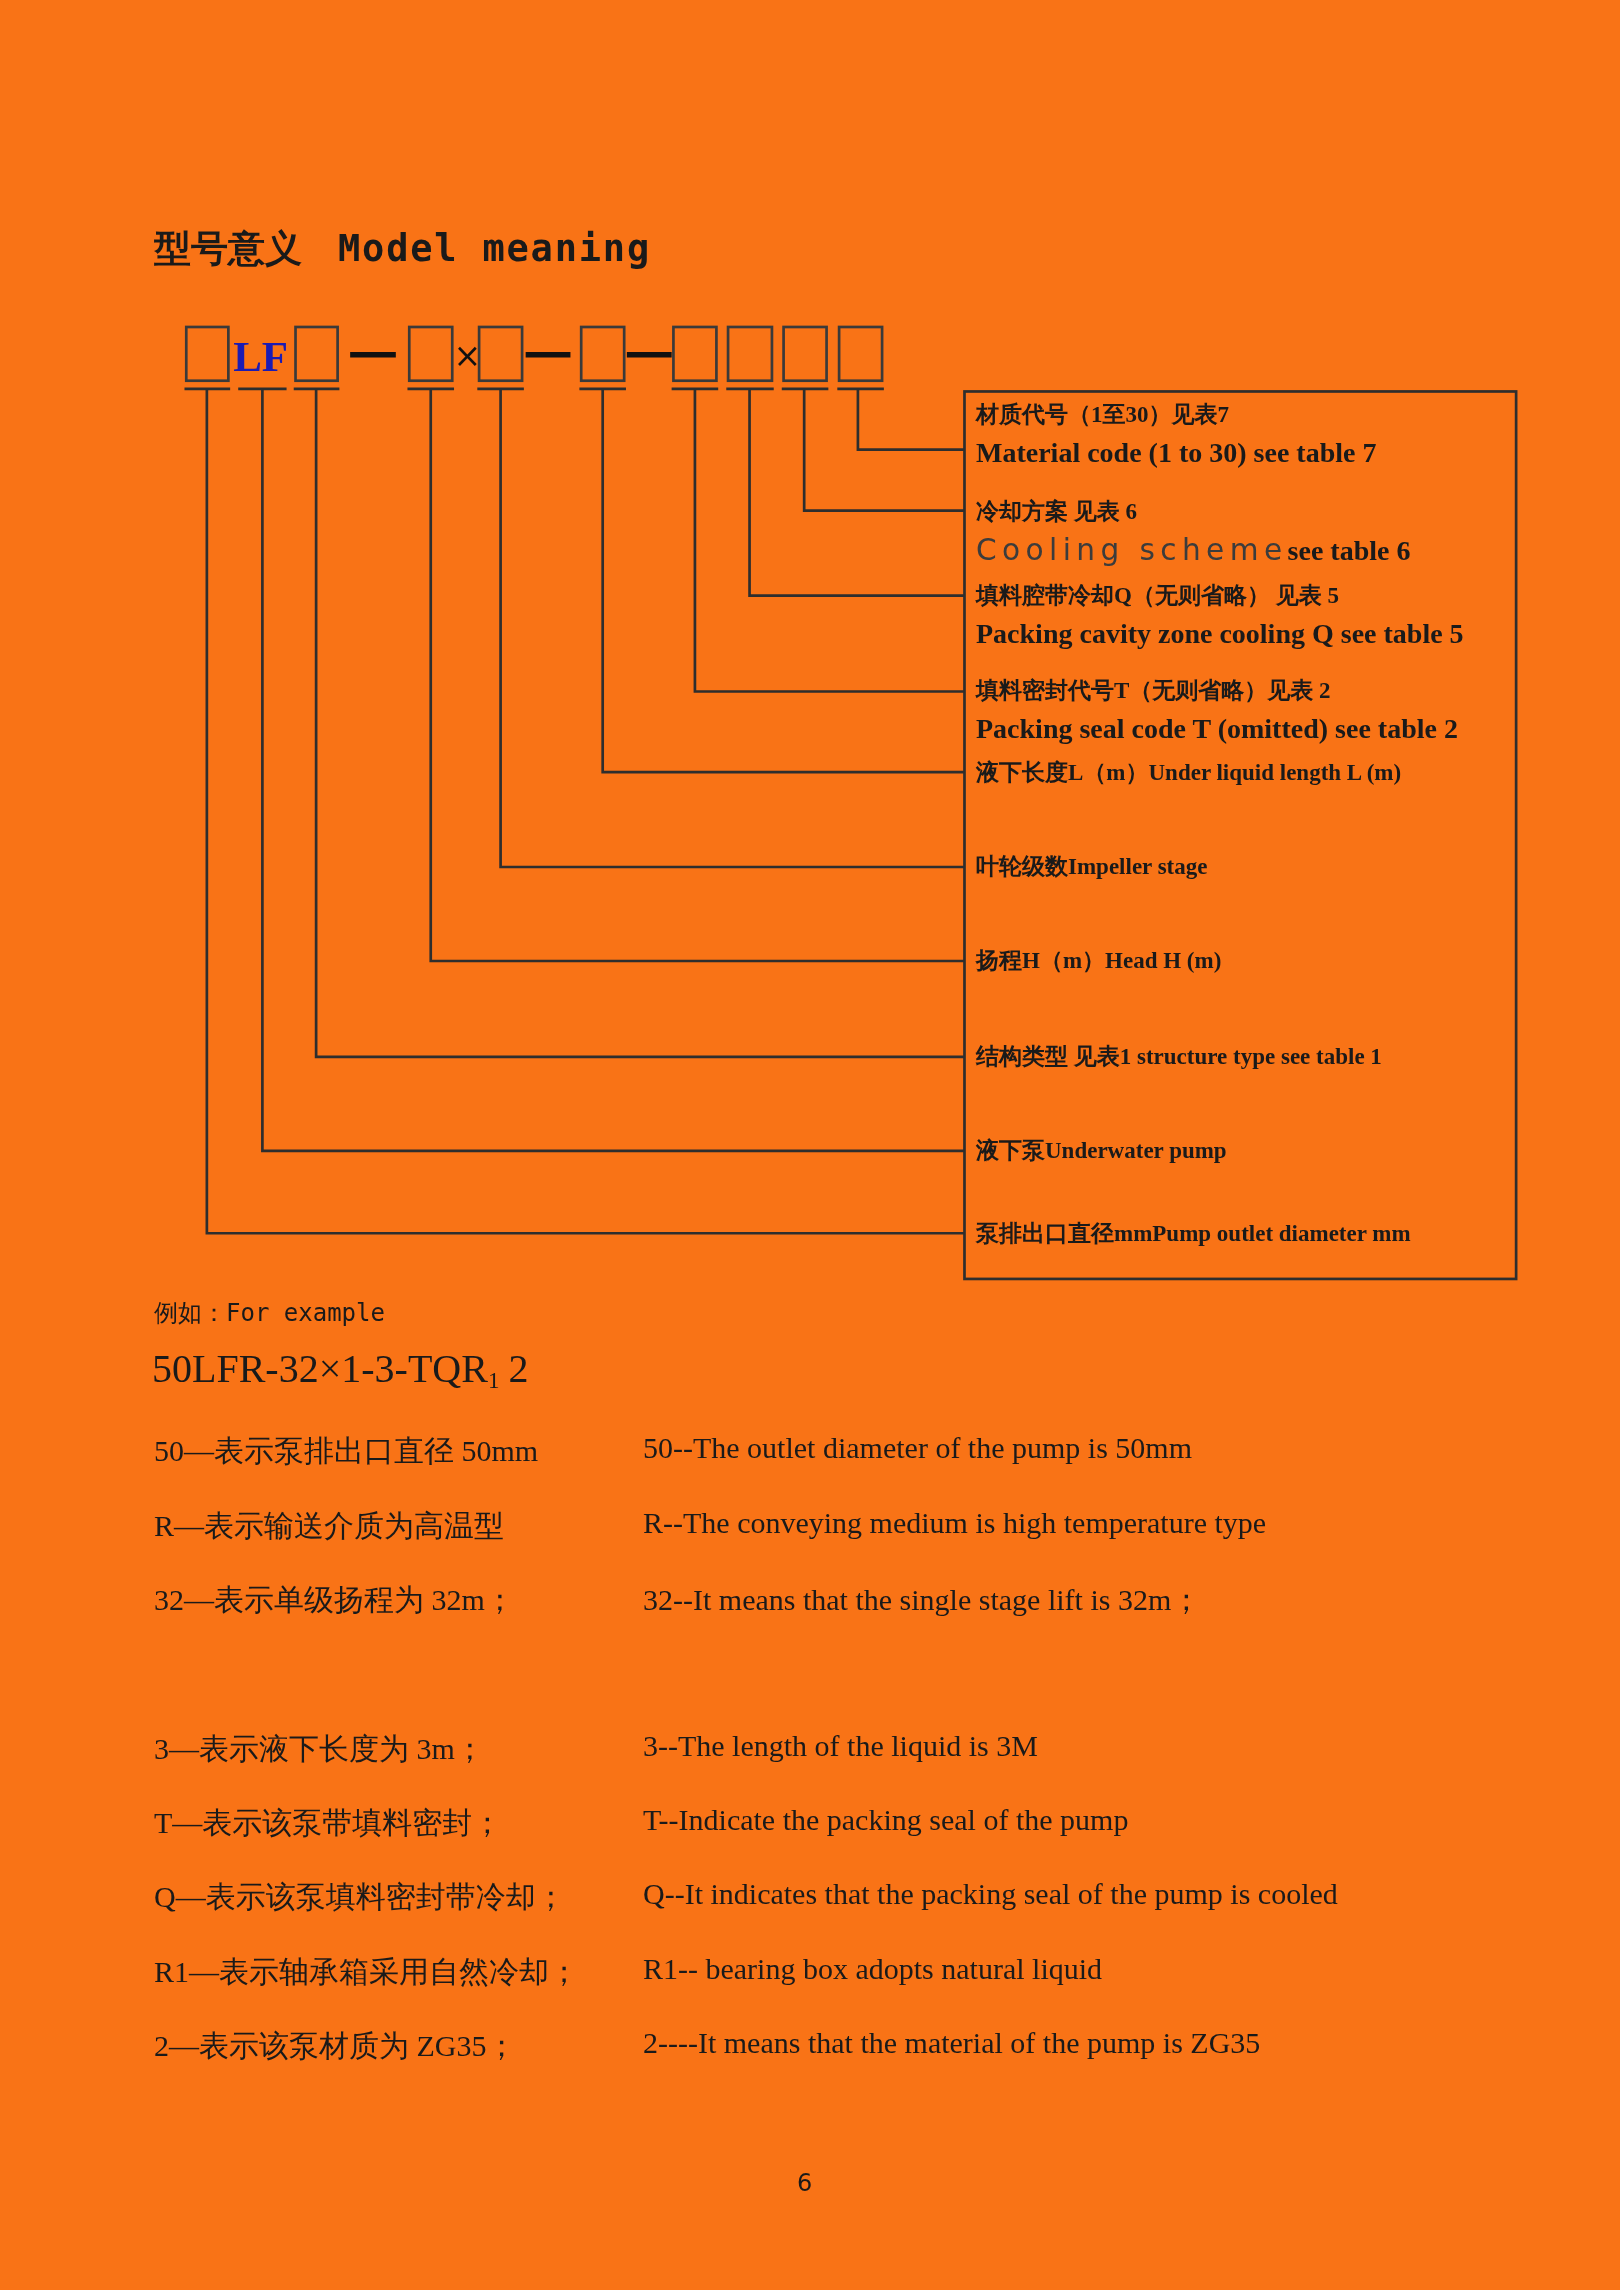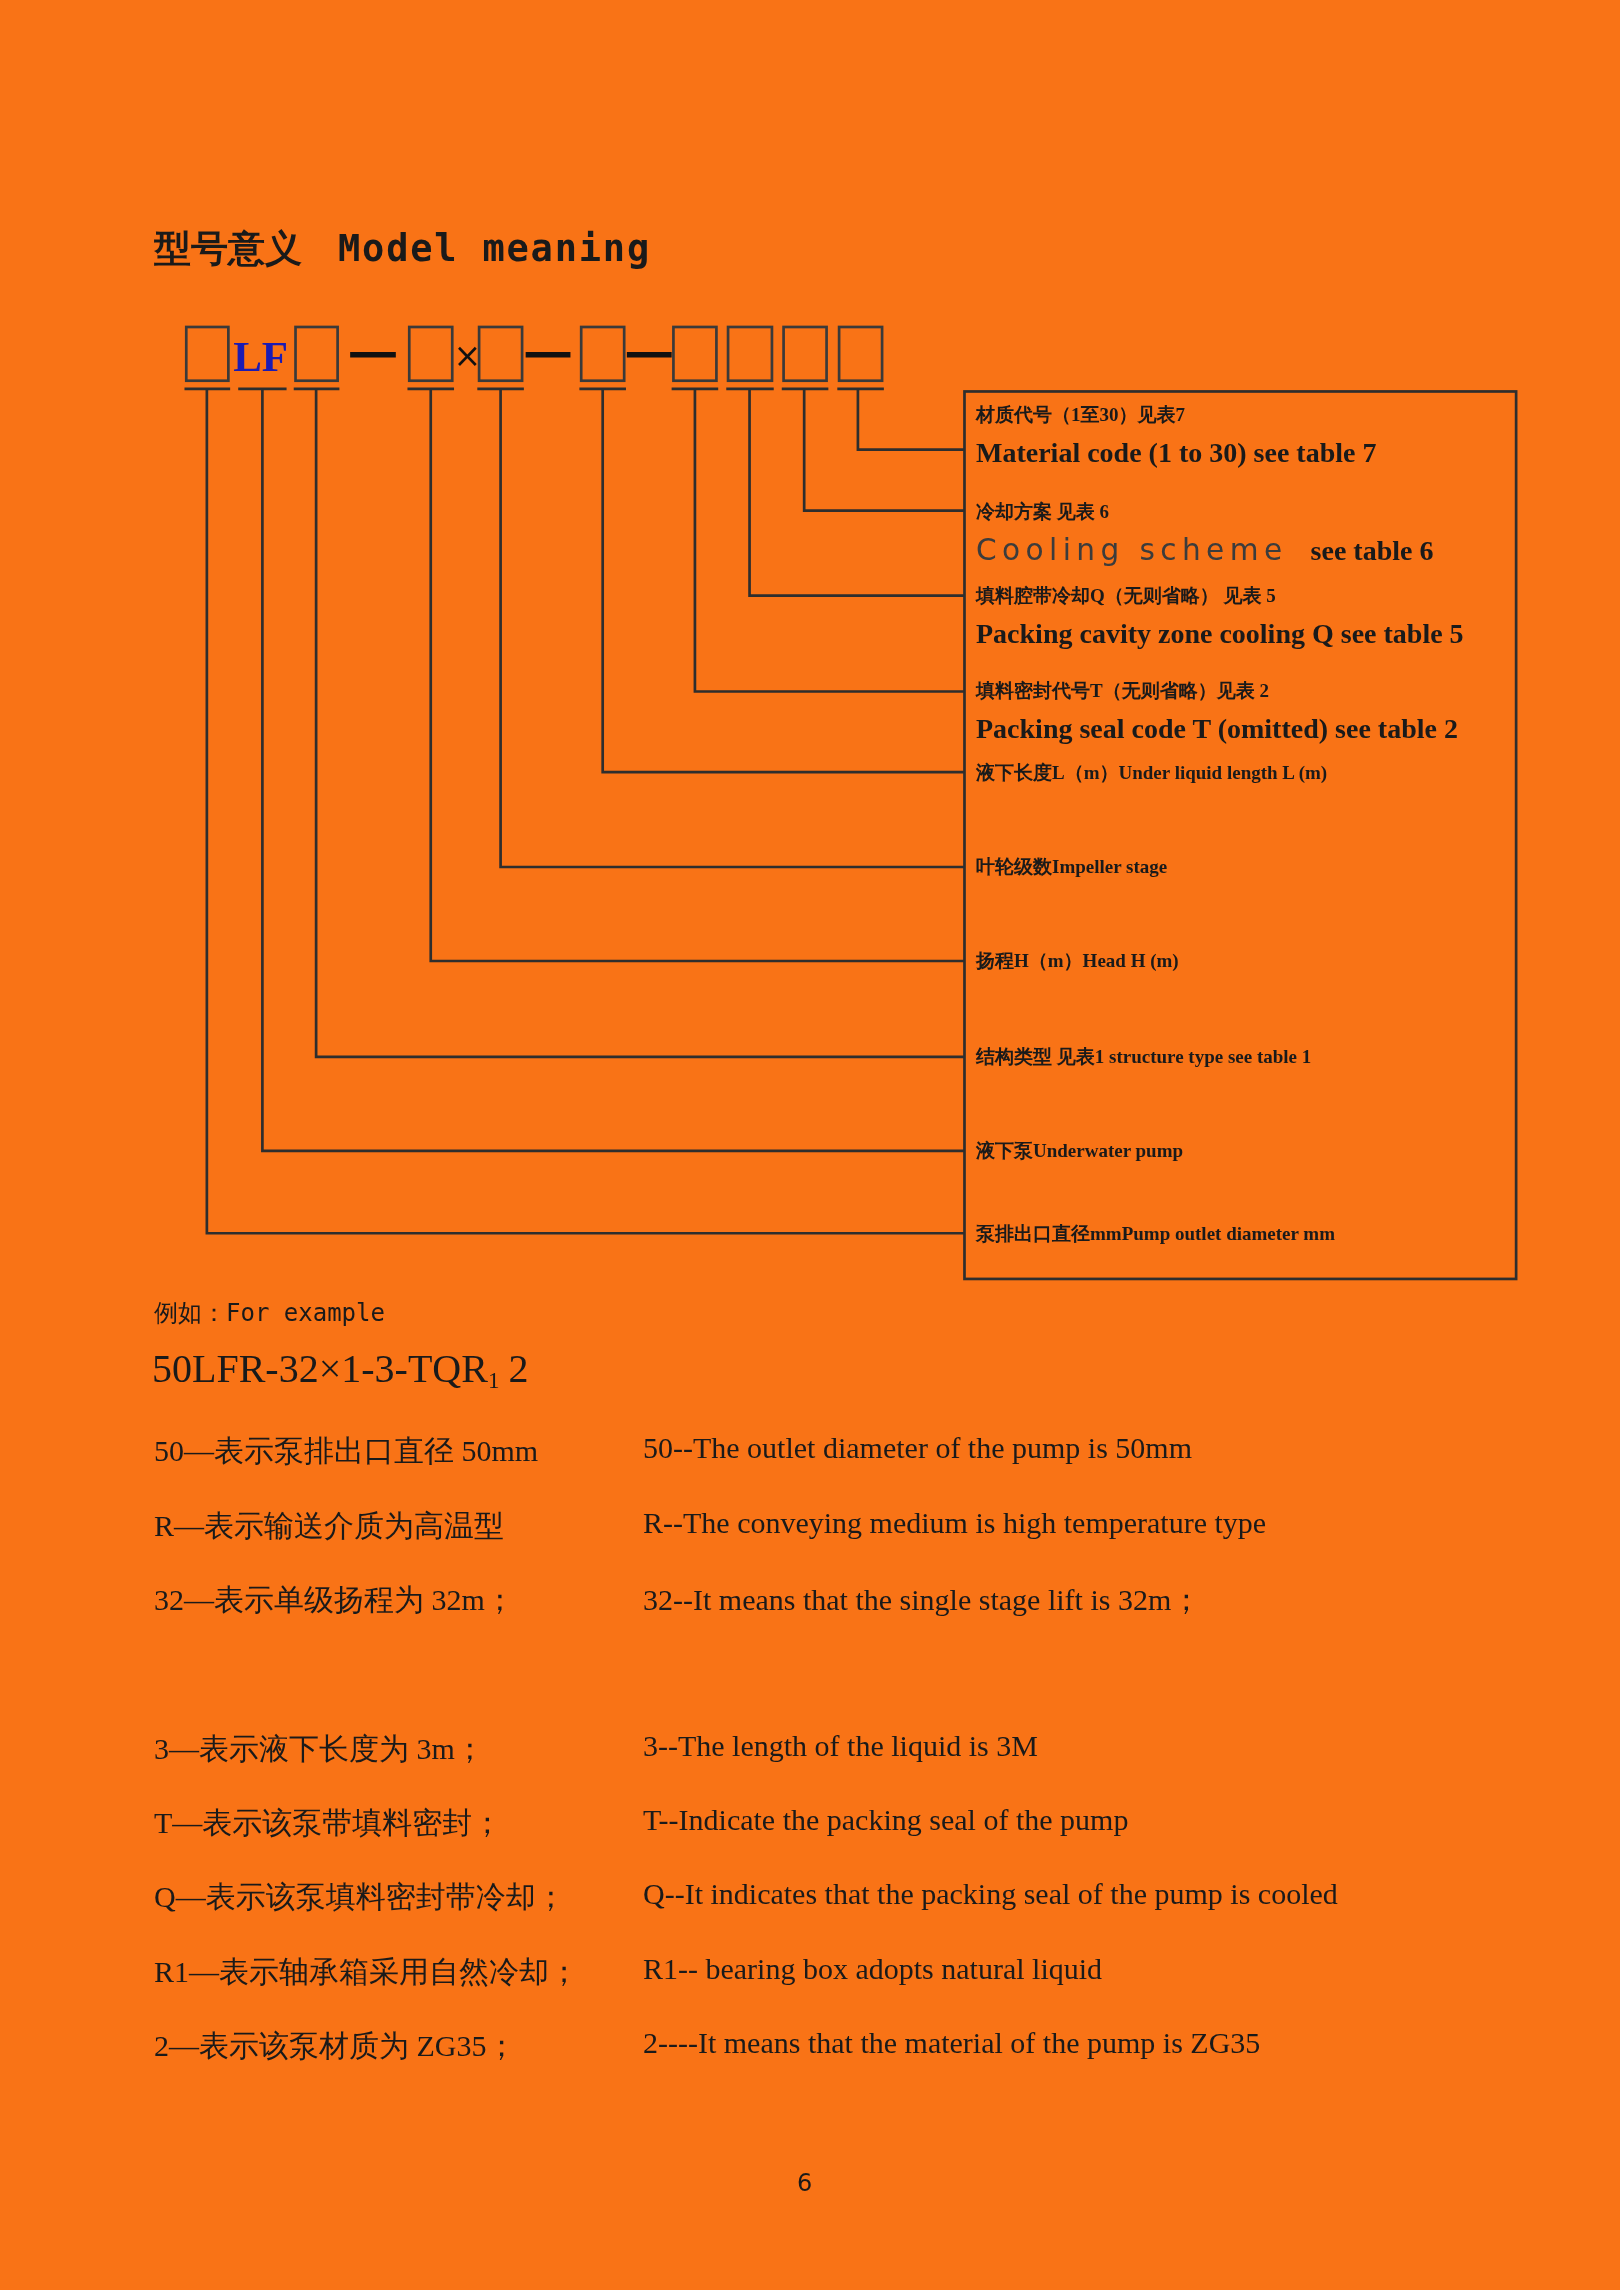--- a/index.html
+++ b/index.html
@@ -9,25 +9,25 @@
   
   .title{position:absolute;left:154px;top:224px;font-weight:bold;
          font-family:"DejaVu Sans Mono",monospace;font-size:37px;white-space:nowrap;}
   .title .title-en{margin-left:36px;letter-spacing:1.8px;}
 
   
   svg.diagram{position:absolute;left:0;top:0;}
 
   
   .callout{position:absolute;left:976px;white-space:nowrap;}
-  .c-cn{font-size:19px;font-weight:bold;line-height:41px;}
+  .c-cn{font-size:23px;font-weight:bold;line-height:41px;}
   .c-en{font-size:28px;font-weight:bold;line-height:36px;}
   .c-light{font-family:"DejaVu Sans",sans-serif;font-weight:400;
            letter-spacing:5.4px;color:#3c3c3c;font-size:29.6px;}
-  .c-light-tail{margin-left:23px;letter-spacing:0;}
+  .c-light-tail{letter-spacing:0;}
 
   
   .ex-intro{position:absolute;left:154px;top:1297px;font-size:24px;white-space:nowrap;}
   .ex-intro .mono{font-family:"DejaVu Sans Mono",monospace;}
   .model-code{position:absolute;left:152px;top:1345px;font-size:40px;white-space:nowrap;}
   .model-code .subscript{font-size:23px;vertical-align:-6.3px;}
   .model-code .code-suffix{margin-left:9px;}
   .ex-row{position:absolute;left:0;width:1620px;height:39px;font-size:30px;margin-top:9px;}
   .ex-cn{position:absolute;left:154px;white-space:nowrap;}
   .ex-en{position:absolute;left:643px;white-space:nowrap;}

